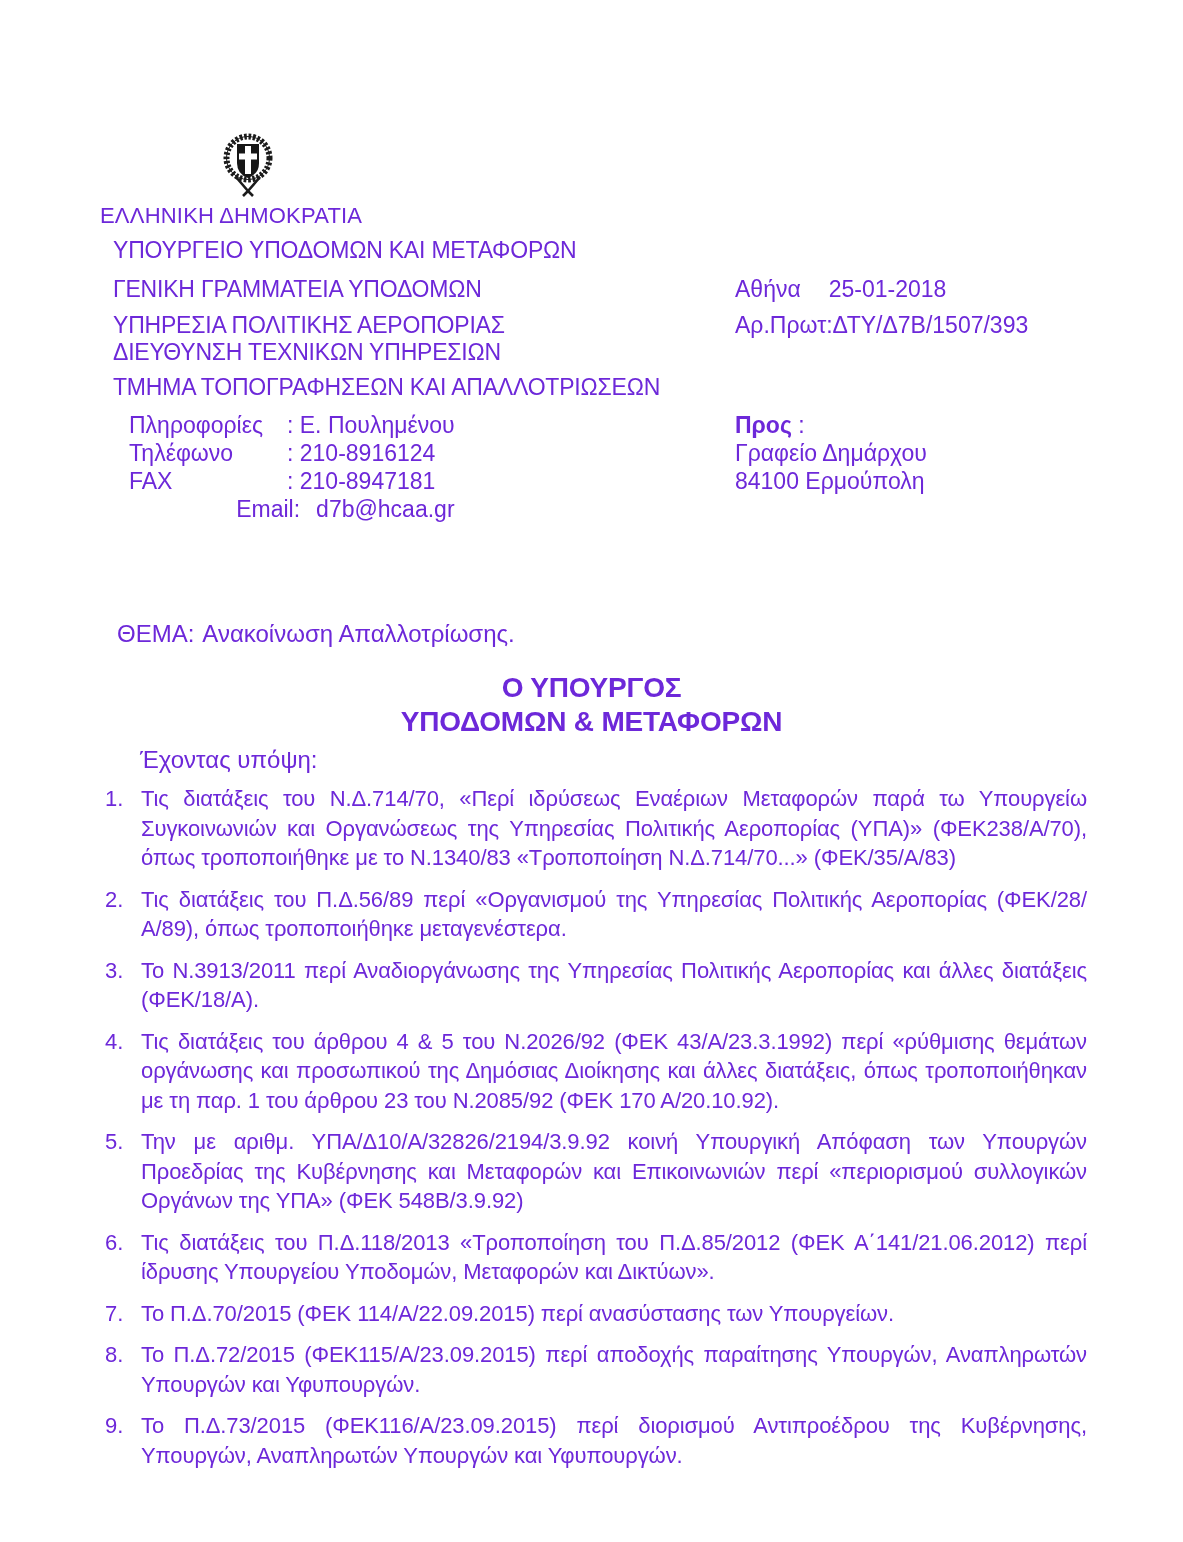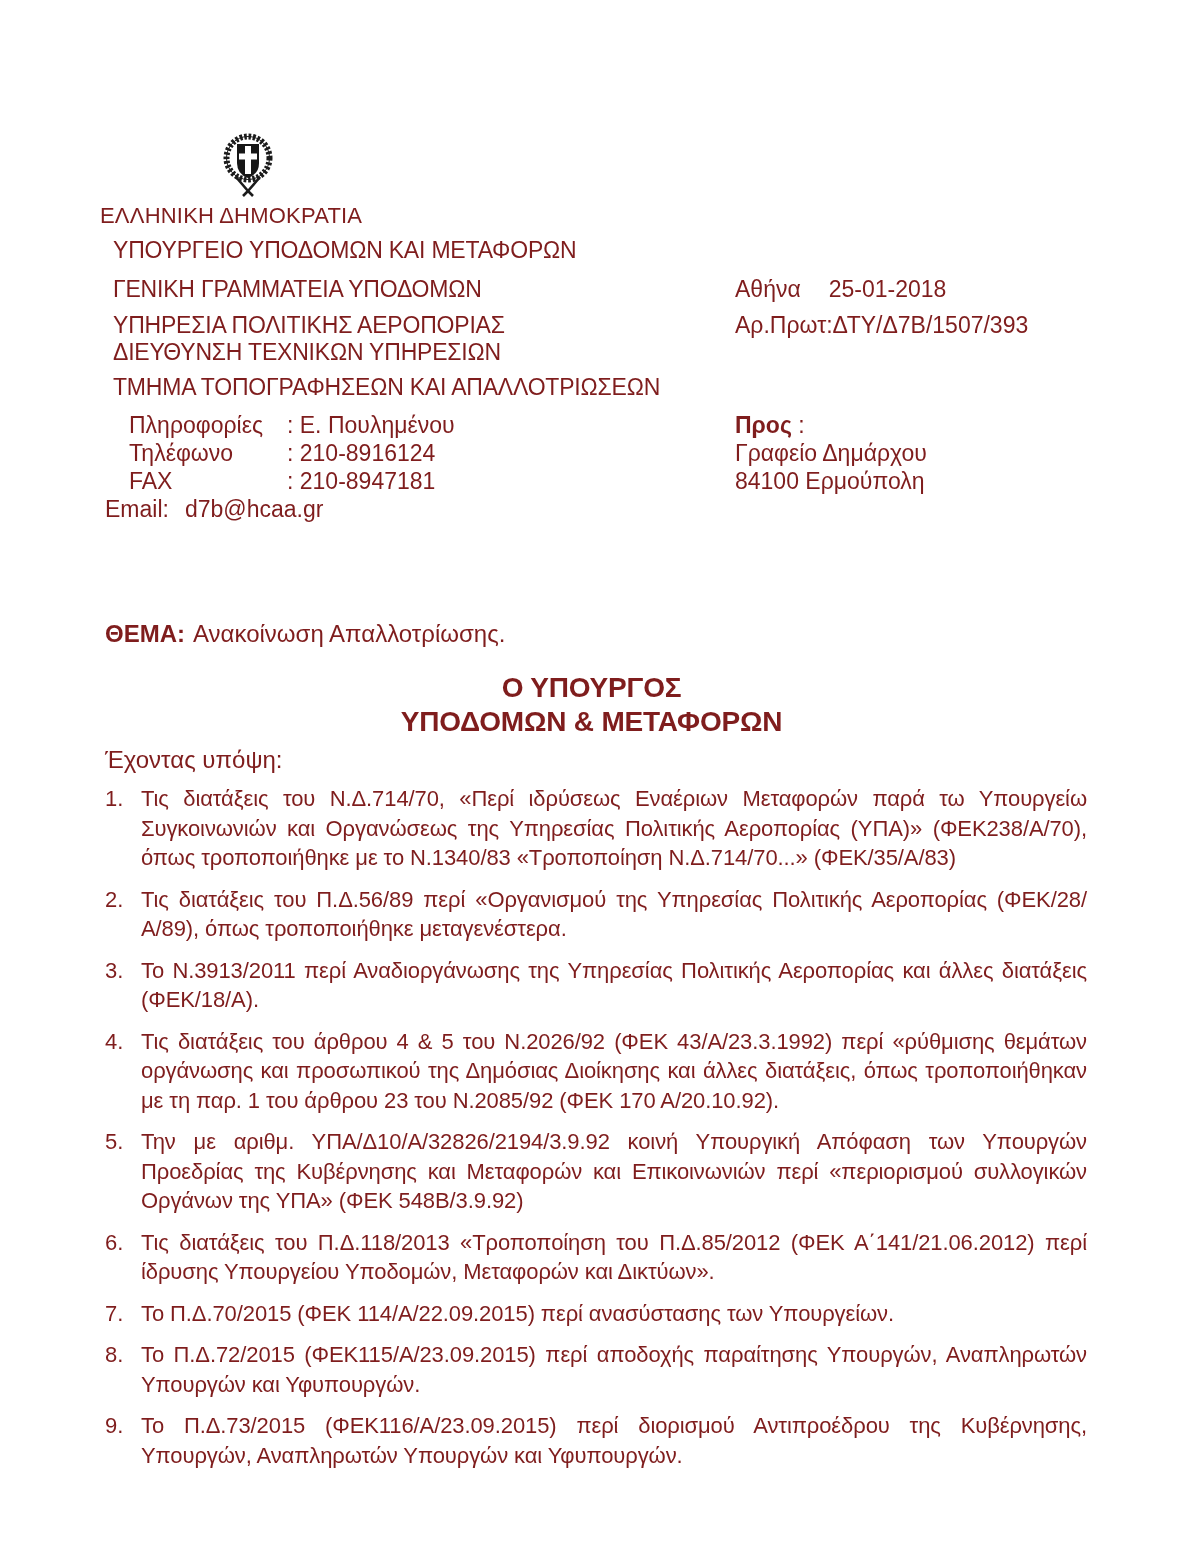--- a/index.html
+++ b/index.html
@@ -2,39 +2,39 @@
 <html><head>
 <meta charset="utf-8">
 <style>
   html,body{margin:0;padding:0;background:#e8e8e8;}
   .page{
     position:relative;
     width:1183px;height:1542px;
     background:#ffffff;
     margin:0 auto;
     font-family:"Liberation Sans","DejaVu Sans",sans-serif;
-    color:#7f1d1d;
+    color:#6d28d9;
     overflow:hidden;
   }
   .abs{position:absolute;}
   .hdr{font-size:23px;letter-spacing:-0.2px;white-space:nowrap;}
   .republic{font-size:22px;letter-spacing:0.2px;}
   .meta{font-size:23px;white-space:nowrap;}
   .meta-date{display:flex;gap:28px;}
   .contact{font-size:23px;line-height:28px;}
   .contact-row{display:flex;margin-left:24px;}
   .contact-label{width:158px;flex:none;}
-  .email-row{display:flex;}
+  .email-row{display:flex;justify-content:flex-end;}
   .email-label{margin-right:16px;}
   .recipient{font-size:23px;line-height:28px;}
   .recipient .to b{font-weight:bold;}
   .subject{font-size:24px;}
-  .subject .lbl{font-weight:bold;margin-right:8px;}
+  .subject .lbl{font-weight:normal;margin-right:8px;margin-left:12px;}
   .heading{left:0;right:0;text-align:center;font-weight:bold;font-size:28px;line-height:34px;letter-spacing:-0.2px;}
-  .preamble{font-size:24px;}
+  .preamble{font-size:24px;margin-left:35px;}
   .clist{width:982px;font-size:22px;line-height:29.5px;letter-spacing:-0.1px;}
   .citem{display:flex;margin-bottom:12px;}
   .citem .num{width:36px;flex:none;}
   .citem .txt{flex:1;text-align:justify;}
   .emblem svg{display:block;}
 </style>
 </head>
 <body>
 
 <div class="page">

